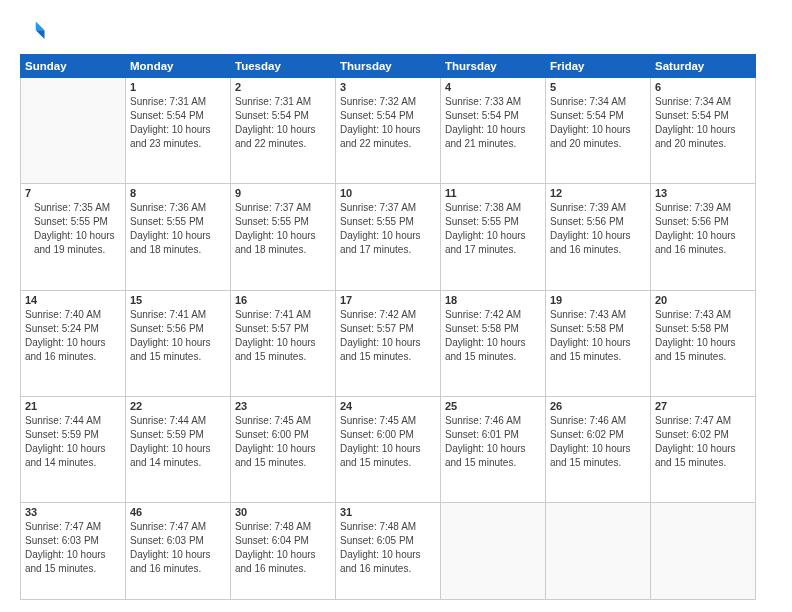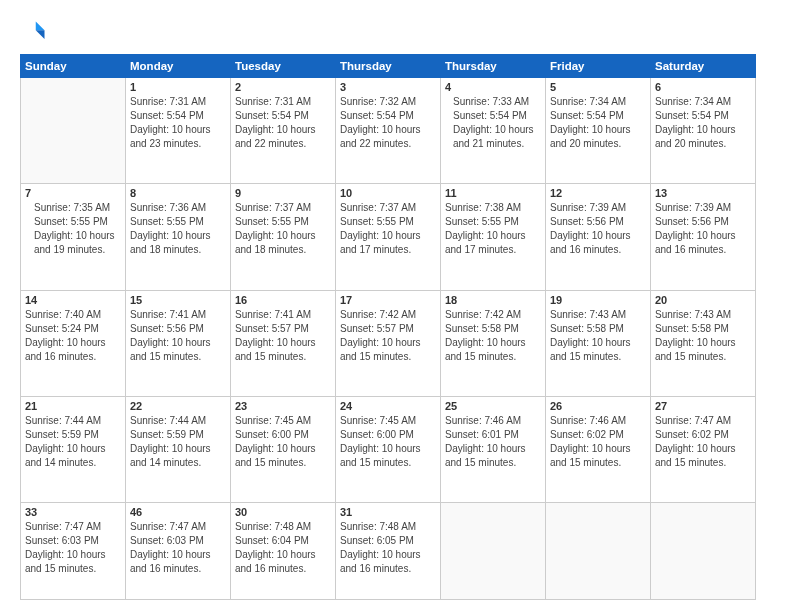--- a/index.html
+++ b/index.html
@@ -140,21 +140,21 @@
           </td>
           <td>
             <div class="day-number">3</div>
             <div class="day-info" style="white-space: pre-line;">Sunrise: 7:32 AM
 Sunset: 5:54 PM
 Daylight: 10 hours
 and 22 minutes.</div>
           </td>
           <td>
             <div class="day-number">4</div>
-            <div class="day-info" style="white-space: pre-line; margin-left: 8px;">Sunrise: 7:33 AM
+            <div class="day-info" style="white-space: pre-line;">Sunrise: 7:33 AM
 Sunset: 5:54 PM
 Daylight: 10 hours
 and 21 minutes.</div>
           </td>
           <td>
             <div class="day-number">5</div>
             <div class="day-info" style="white-space: pre-line;">Sunrise: 7:34 AM
 Sunset: 5:54 PM
 Daylight: 10 hours
 and 20 minutes.</div>

